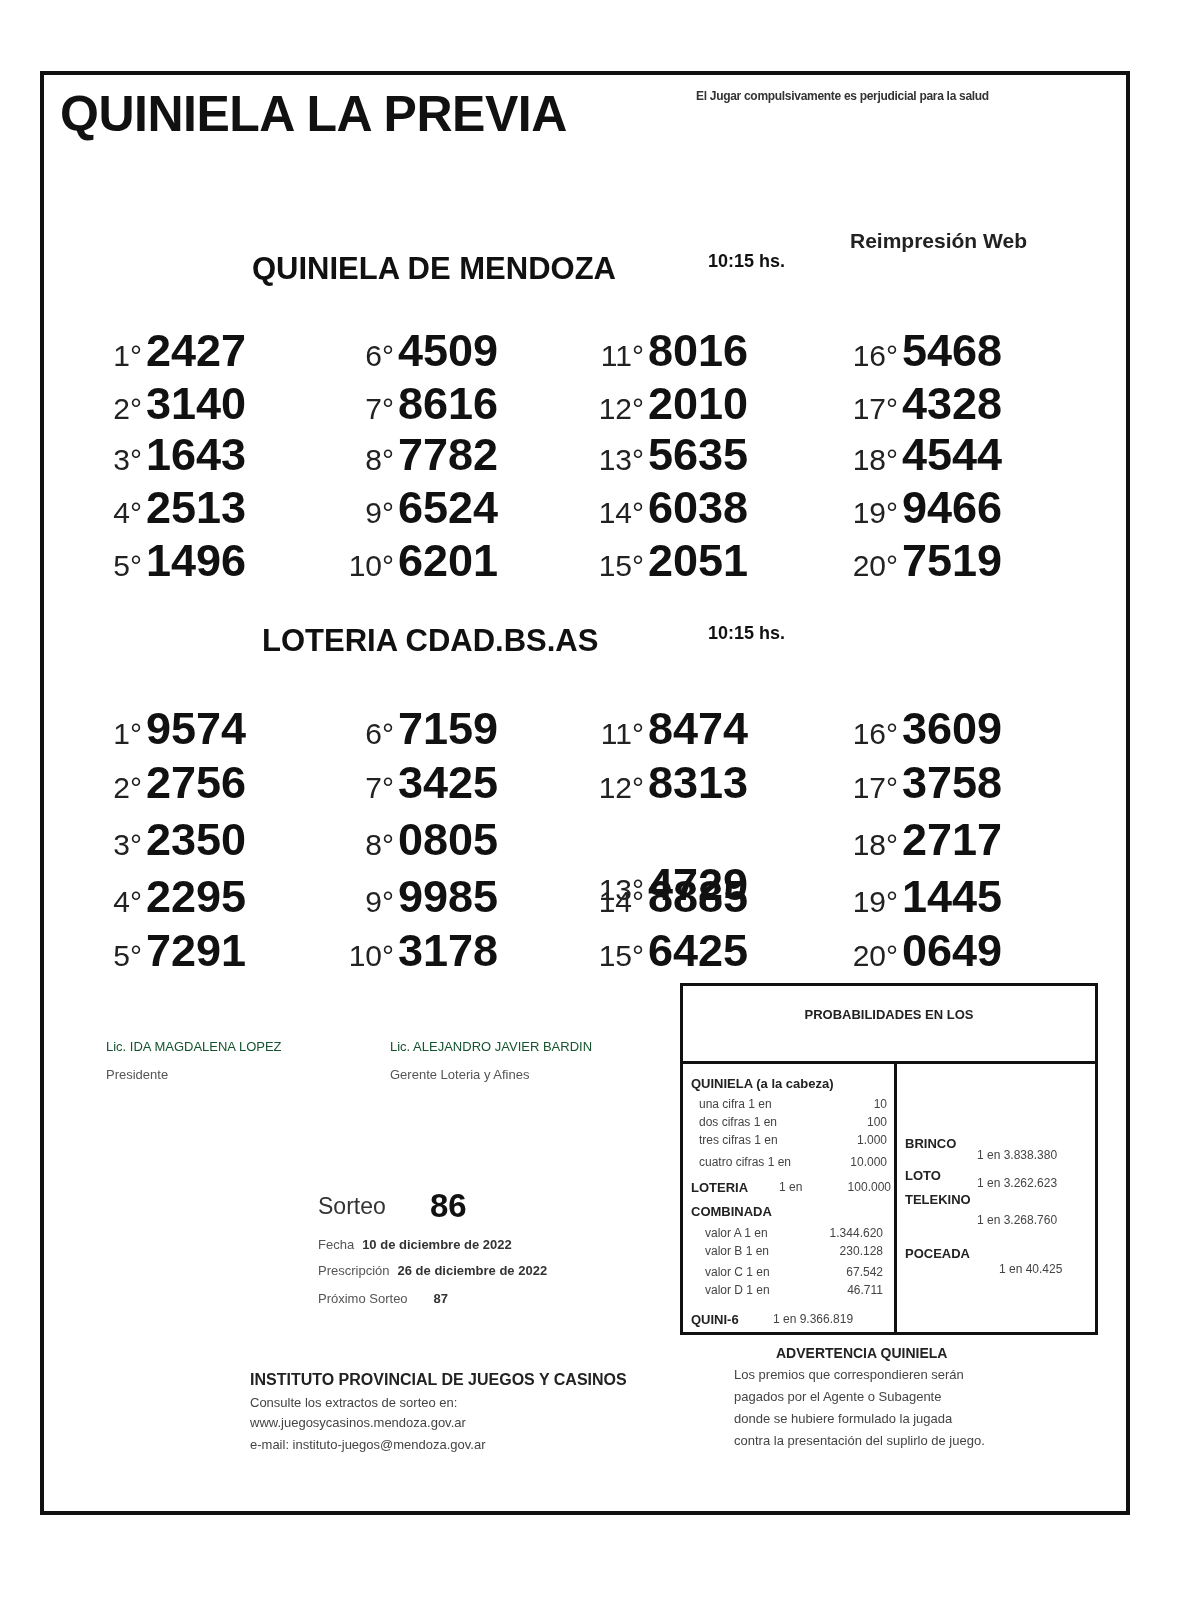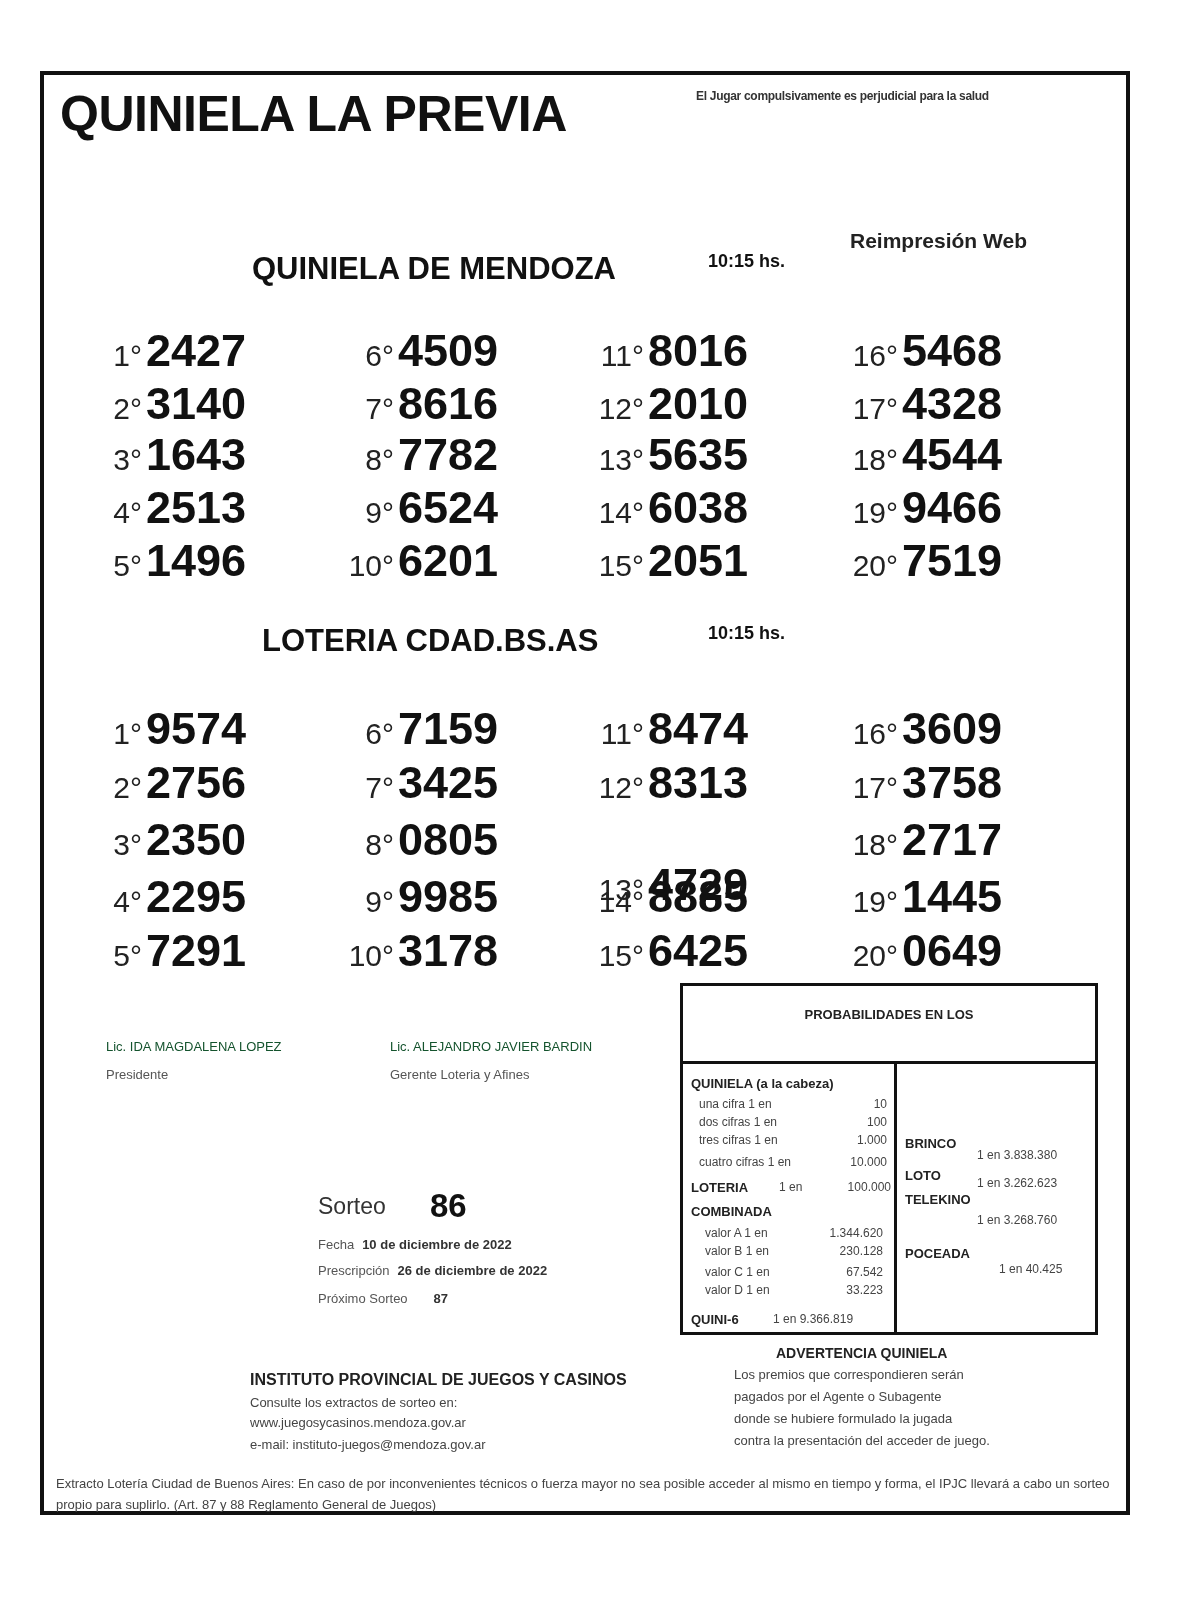--- a/index.html
+++ b/index.html
@@ -133,21 +133,21 @@
     <div class="prob-val" style="left:118px; top:194px;">100.000</div>
 
     <div class="prob-row b" style="left:8px; top:218px;">COMBINADA</div>
     <div class="prob-row" style="left:22px; top:240px;">valor A 1 en</div>
     <div class="prob-val" style="left:110px; top:240px;">1.344.620</div>
     <div class="prob-row" style="left:22px; top:258px;">valor B 1 en</div>
     <div class="prob-val" style="left:110px; top:258px;">230.128</div>
     <div class="prob-row" style="left:22px; top:279px;">valor C 1 en</div>
     <div class="prob-val" style="left:110px; top:279px;">67.542</div>
     <div class="prob-row" style="left:22px; top:297px;">valor D 1 en</div>
-    <div class="prob-val" style="left:110px; top:297px;">33.223</div>
+    <div class="prob-val" style="left:110px; top:297px;">46.711</div>
 
     <div class="prob-row b" style="left:8px; top:326px;">QUINI-6</div>
     <div class="prob-row" style="left:90px; top:326px;">1 en  9.366.819</div>
 
     <div class="prob-row b" style="left:222px; top:150px;">BRINCO</div>
     <div class="prob-row" style="left:294px; top:162px;">1 en 3.838.380</div>
     <div class="prob-row b" style="left:222px; top:182px;">LOTO</div>
     <div class="prob-row" style="left:294px; top:190px;">1 en 3.262.623</div>
     <div class="prob-row b" style="left:222px; top:206px;">TELEKINO</div>
     <div class="prob-row" style="left:294px; top:227px;">1 en 3.268.760</div>
@@ -157,16 +157,15 @@
 
   <div class="abs inst-title" style="left:206px; top:1296px;">INSTITUTO PROVINCIAL DE JUEGOS Y CASINOS</div>
   <div class="abs inst-line" style="left:206px; top:1320px;">Consulte los extractos de sorteo en:</div>
   <div class="abs inst-line" style="left:206px; top:1340px;">www.juegosycasinos.mendoza.gov.ar</div>
   <div class="abs inst-line" style="left:206px; top:1362px;">e-mail:  instituto-juegos@mendoza.gov.ar</div>
 
   <div class="abs adv-title" style="left:732px; top:1270px;">ADVERTENCIA QUINIELA</div>
   <div class="abs adv-line" style="left:690px; top:1292px;">Los premios que correspondieren serán</div>
   <div class="abs adv-line" style="left:690px; top:1314px;">pagados por el Agente o Subagente</div>
   <div class="abs adv-line" style="left:690px; top:1336px;">donde se hubiere formulado la jugada</div>
-  <div class="abs adv-line" style="left:690px; top:1358px;">contra la presentación del acceder de juego.</div>
+  <div class="abs adv-line" style="left:690px; top:1358px;">contra la presentación del suplirlo de juego.</div>
 
-  <div class="abs footer-note">Extracto Lotería Ciudad de Buenos Aires: En caso de por inconvenientes técnicos o fuerza mayor no sea posible acceder al mismo en tiempo y forma, el IPJC llevará a cabo un sorteo propio para suplirlo. (Art. 87 y 88 Reglamento General de Juegos)</div>
 </div>
 
 </body></html>

